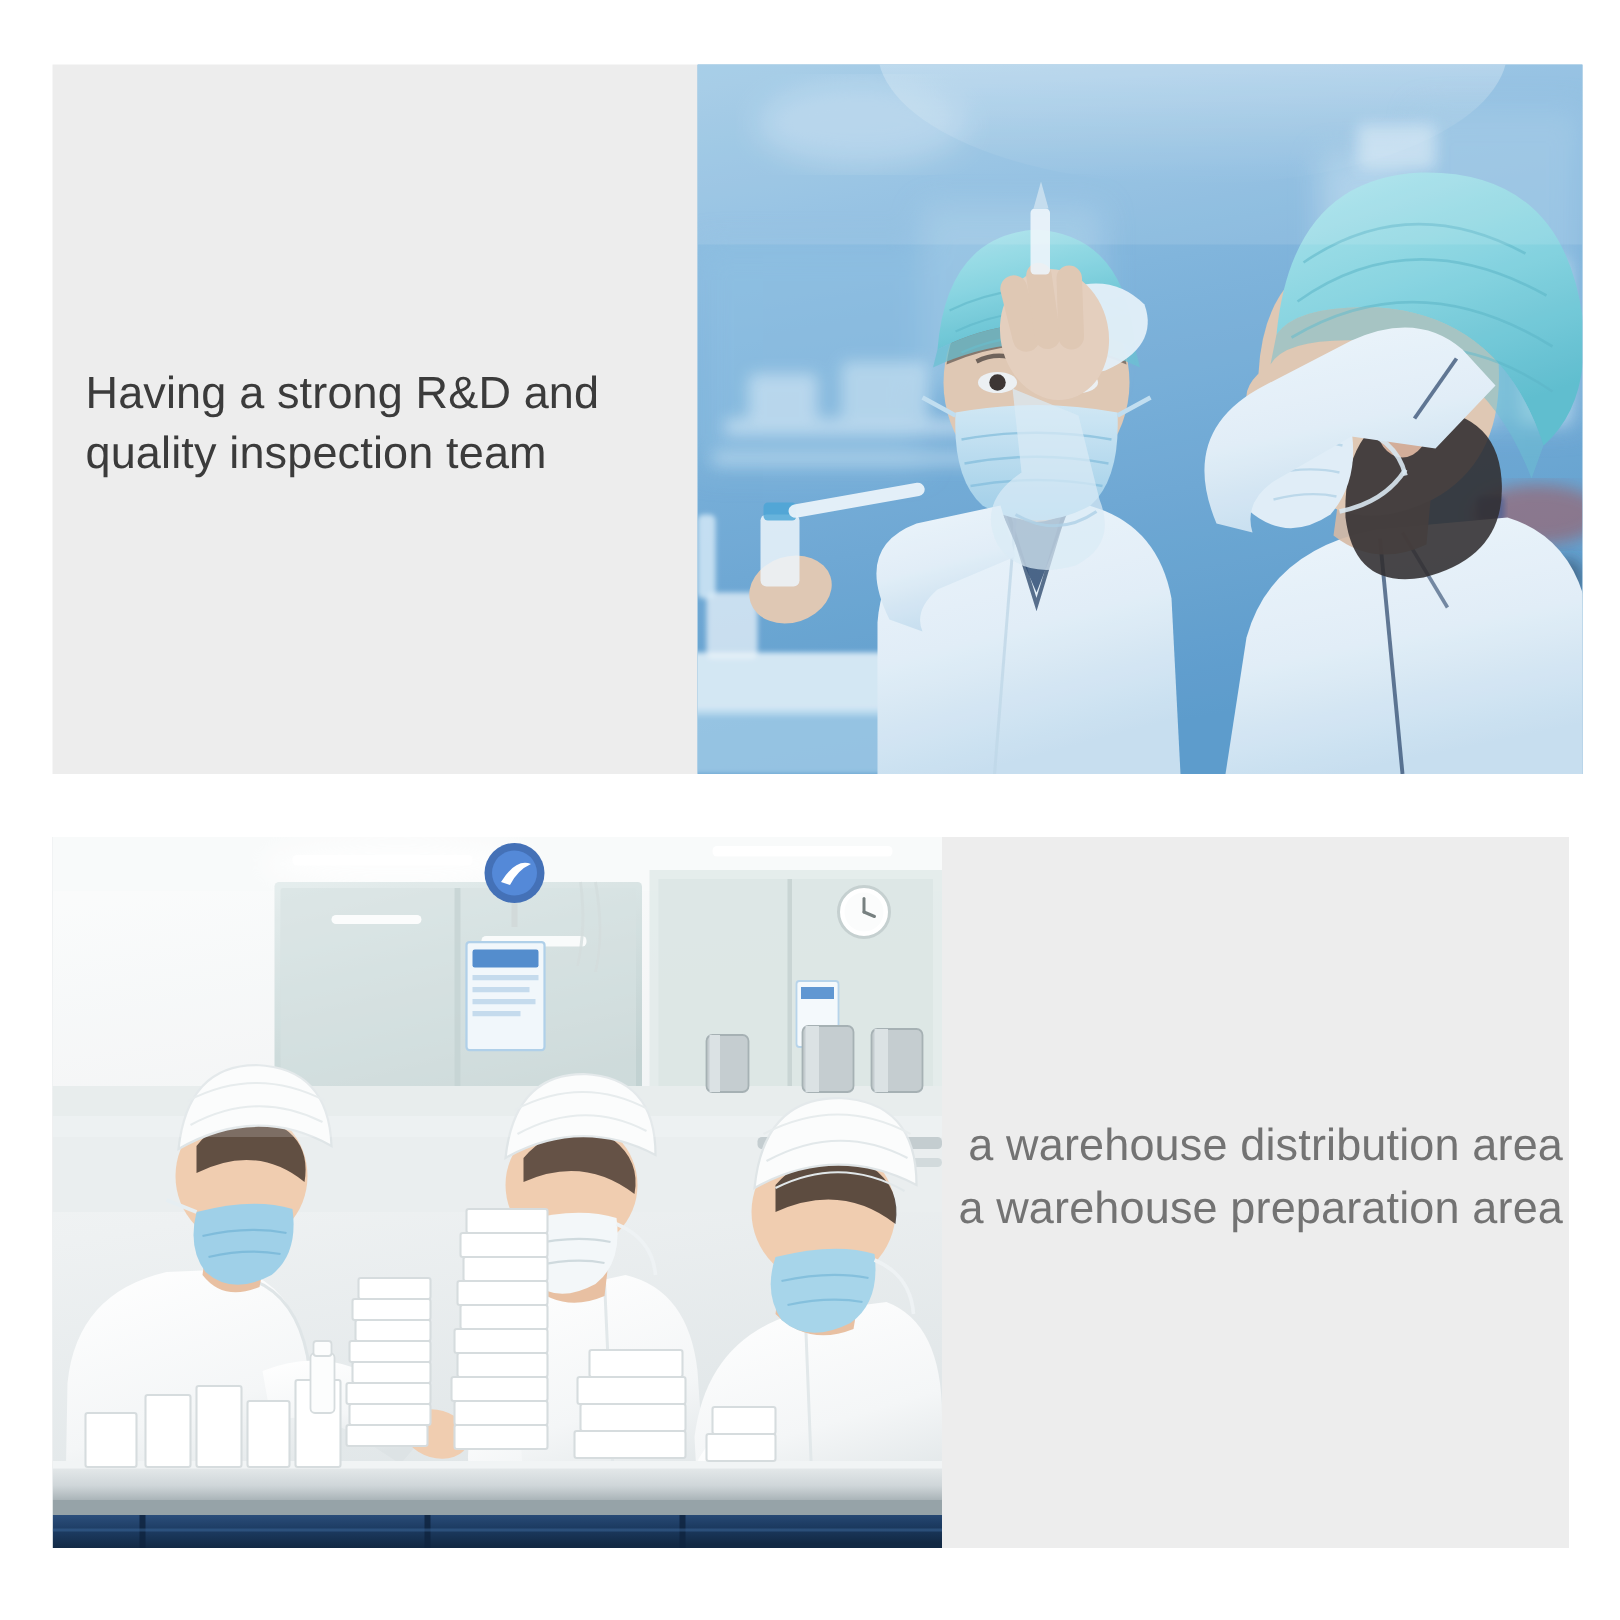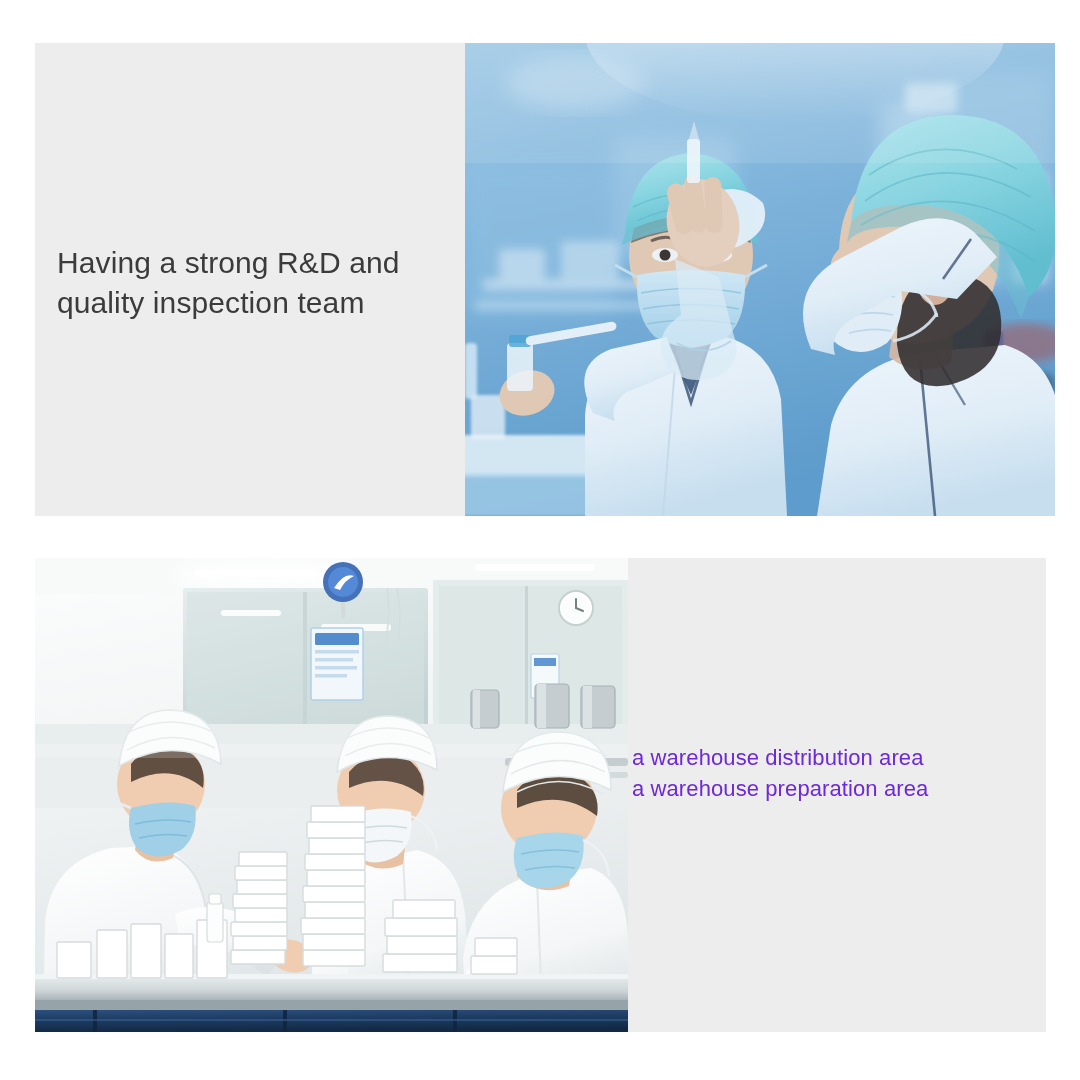--- a/index.html
+++ b/index.html
@@ -84,24 +84,25 @@
     top: 0;
     width: 418px;
     height: 474px;
     background: #ededed;
   }
   .bottom-caption-text {
     position: absolute;
     right: 4px;
     top: 185px;
     width: 410px;
-    font-size: 22px;
+    text-align: right;
+    font-size: 30px;
     font-weight: 400;
     line-height: 1.4;
-    color: #6d28d9;
+    color: #737373;
     letter-spacing: 0.1px;
     white-space: pre-line;
   }
 
   
   .scene { position: absolute; inset: 0; }
 </style>
 </head>
 <body>
 

